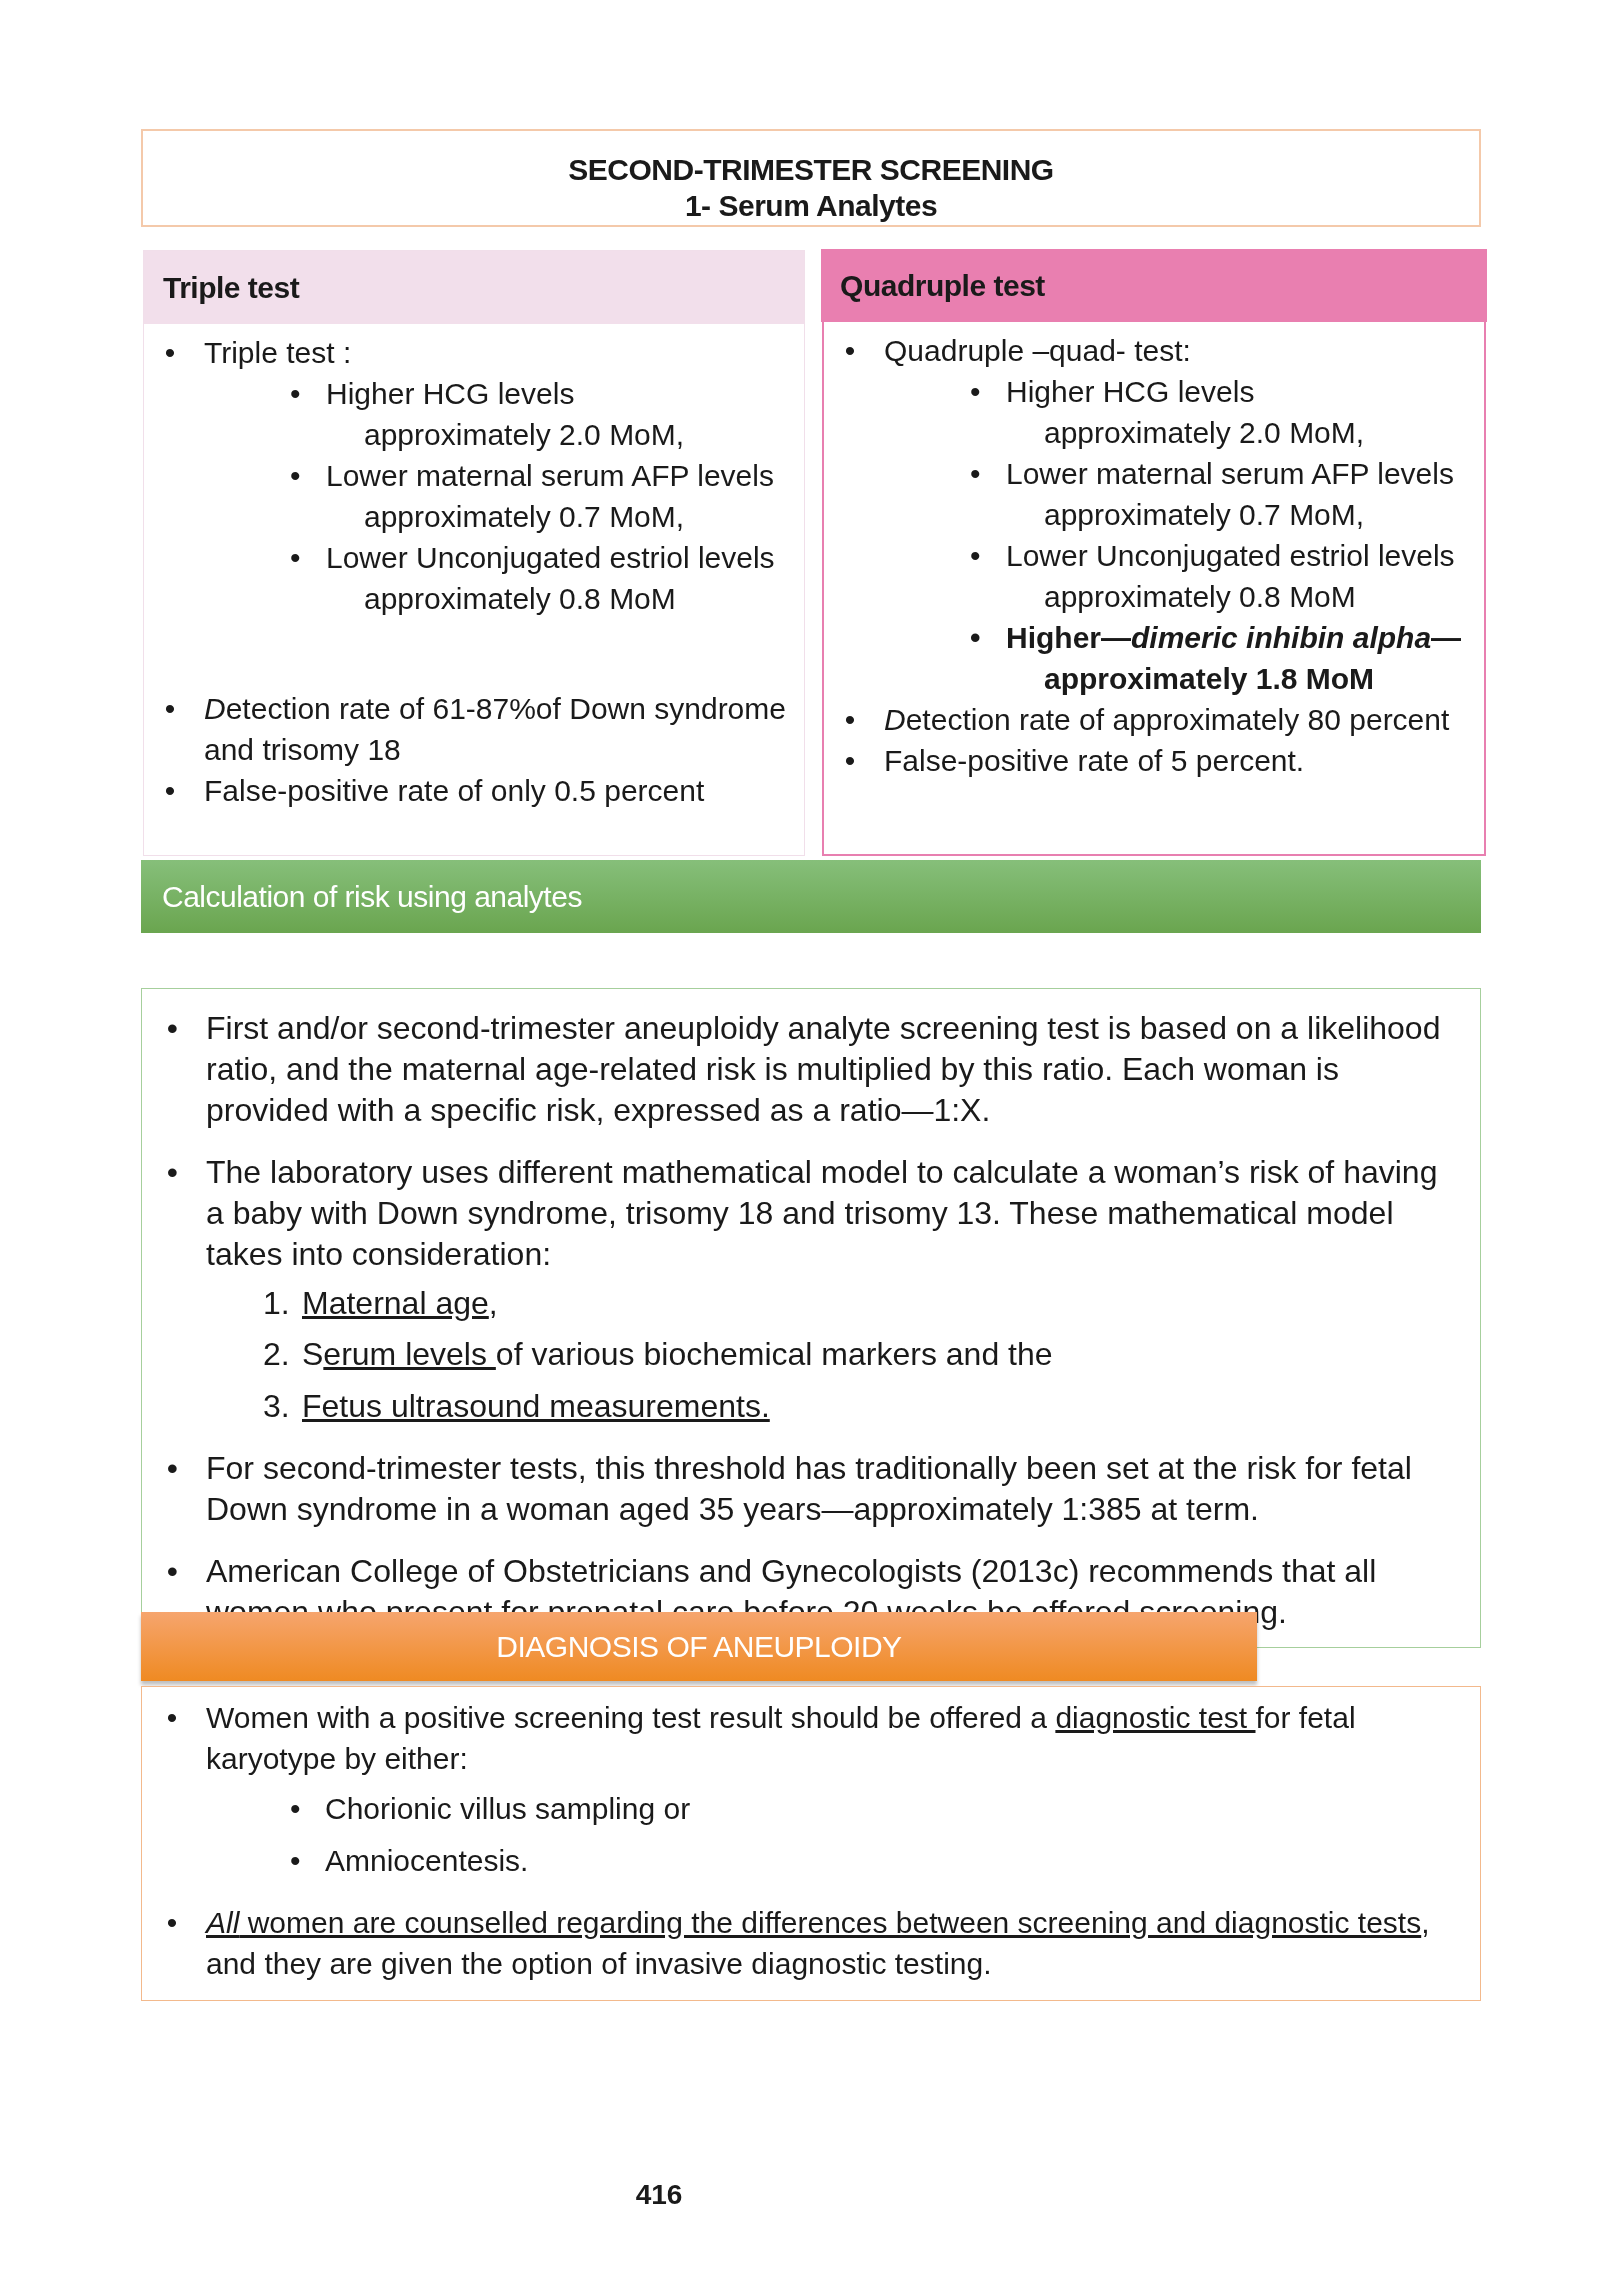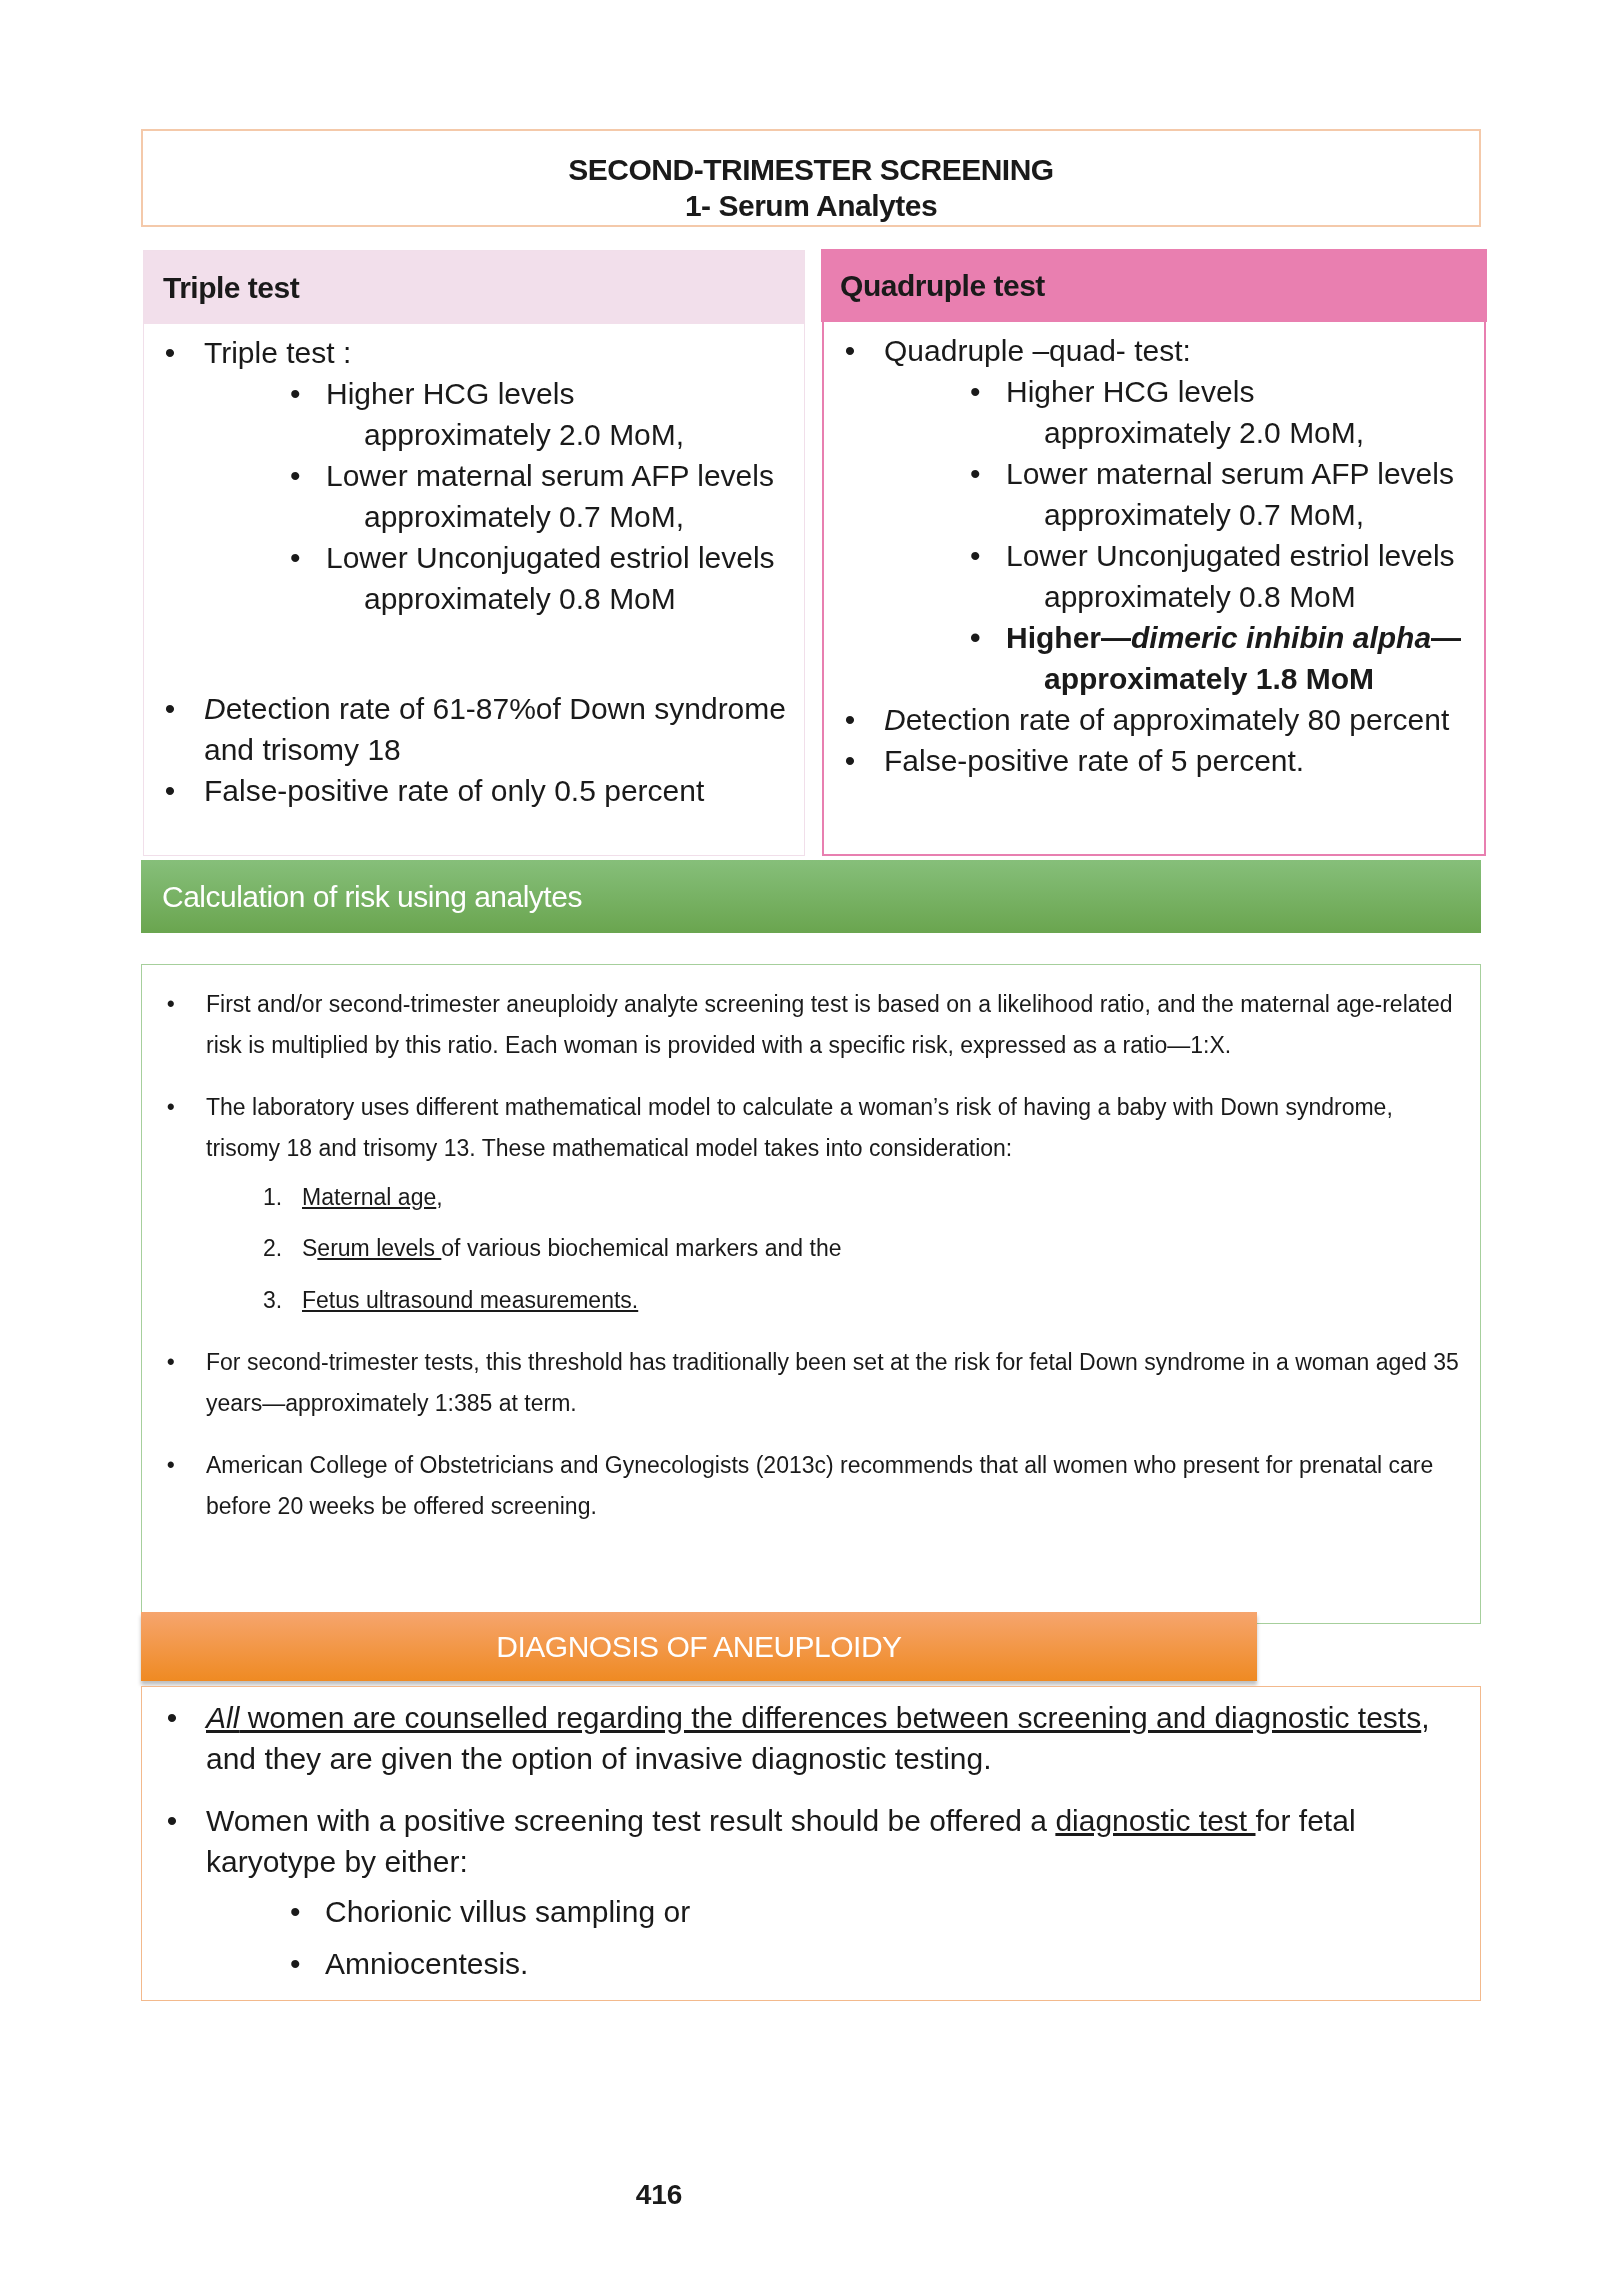--- a/index.html
+++ b/index.html
@@ -50,23 +50,23 @@
     left: 141px; top: 860px; width: 1340px; height: 73px; padding-left: 21px;
     background: linear-gradient(#86bf7a, #6aa54f);
   }
   .orange-bar {
     left: 141px; top: 1612px; width: 1116px; height: 69px; justify-content: center;
     background: linear-gradient(#f6a56e, #ef8a22);
     box-shadow: 0 3.8px 3.8px rgba(0,0,0,0.25);
   }
 
   .green-body {
-    position: absolute; left: 141px; top: 964px; width: 1340px; height: 660px;
+    position: absolute; left: 141px; top: 988px; width: 1340px; height: 660px;
     box-sizing: border-box; border: 1.9px solid #a6cf9c; background: #fff;
-    padding: 19px 21px 0 21px; font-size: 23px; line-height: 41px;
+    padding: 19px 21px 0 21px; font-size: 32px; line-height: 41px;
   }
   .orange-body {
     position: absolute; left: 141px; top: 1686px; width: 1340px; height: 315px;
     box-sizing: border-box; border: 1.9px solid #f3b98c; background: #fff;
     padding: 9.6px 21px 0 21px; font-size: 30px; line-height: 41px;
   }
   ul.p1 { list-style: none; margin: 0; padding: 0; }
   ul.p1 > li { position: relative; padding-left: 43px; margin-bottom: 21px; }
   ul.p1 > li::before { content: "\2022"; position: absolute; left: 3.8px; top: 0; }
   ol.num { list-style: none; margin: 7.6px 0 0 0; padding: 0; }
@@ -169,26 +169,26 @@
       <li>For second-trimester tests, this threshold has traditionally been set at the risk for fetal Down syndrome in a woman aged 35 years—approximately 1:385 at term.</li>
       <li>American College of Obstetricians and Gynecologists (2013c) recommends that all women who present for prenatal care before 20 weeks be offered screening.</li>
     </ul>
   </div>
 
   <div class="section-bar orange-bar">
     <span>DIAGNOSIS OF ANEUPLOIDY</span>
   </div>
   <div class="orange-body">
     <ul class="p1">
-      <li><span class="uline ital">All</span><span class="uline"> women are counselled regarding the differences between screening and diagnostic tests</span><span>, and they are given the option of invasive diagnostic testing.</span></li>
       <li>
         <span>Women with a positive screening test result should be offered a </span><span class="uline">diagnostic test </span><span>for fetal karyotype by either:</span>
         <ul class="sub">
           <li>Chorionic villus sampling or</li>
           <li>Amniocentesis.</li>
         </ul>
       </li>
+      <li><span class="uline ital">All</span><span class="uline"> women are counselled regarding the differences between screening and diagnostic tests</span><span>, and they are given the option of invasive diagnostic testing.</span></li>
     </ul>
   </div>
 
   <div class="page-number">416</div>
 </div>
 
 
 </body></html>

